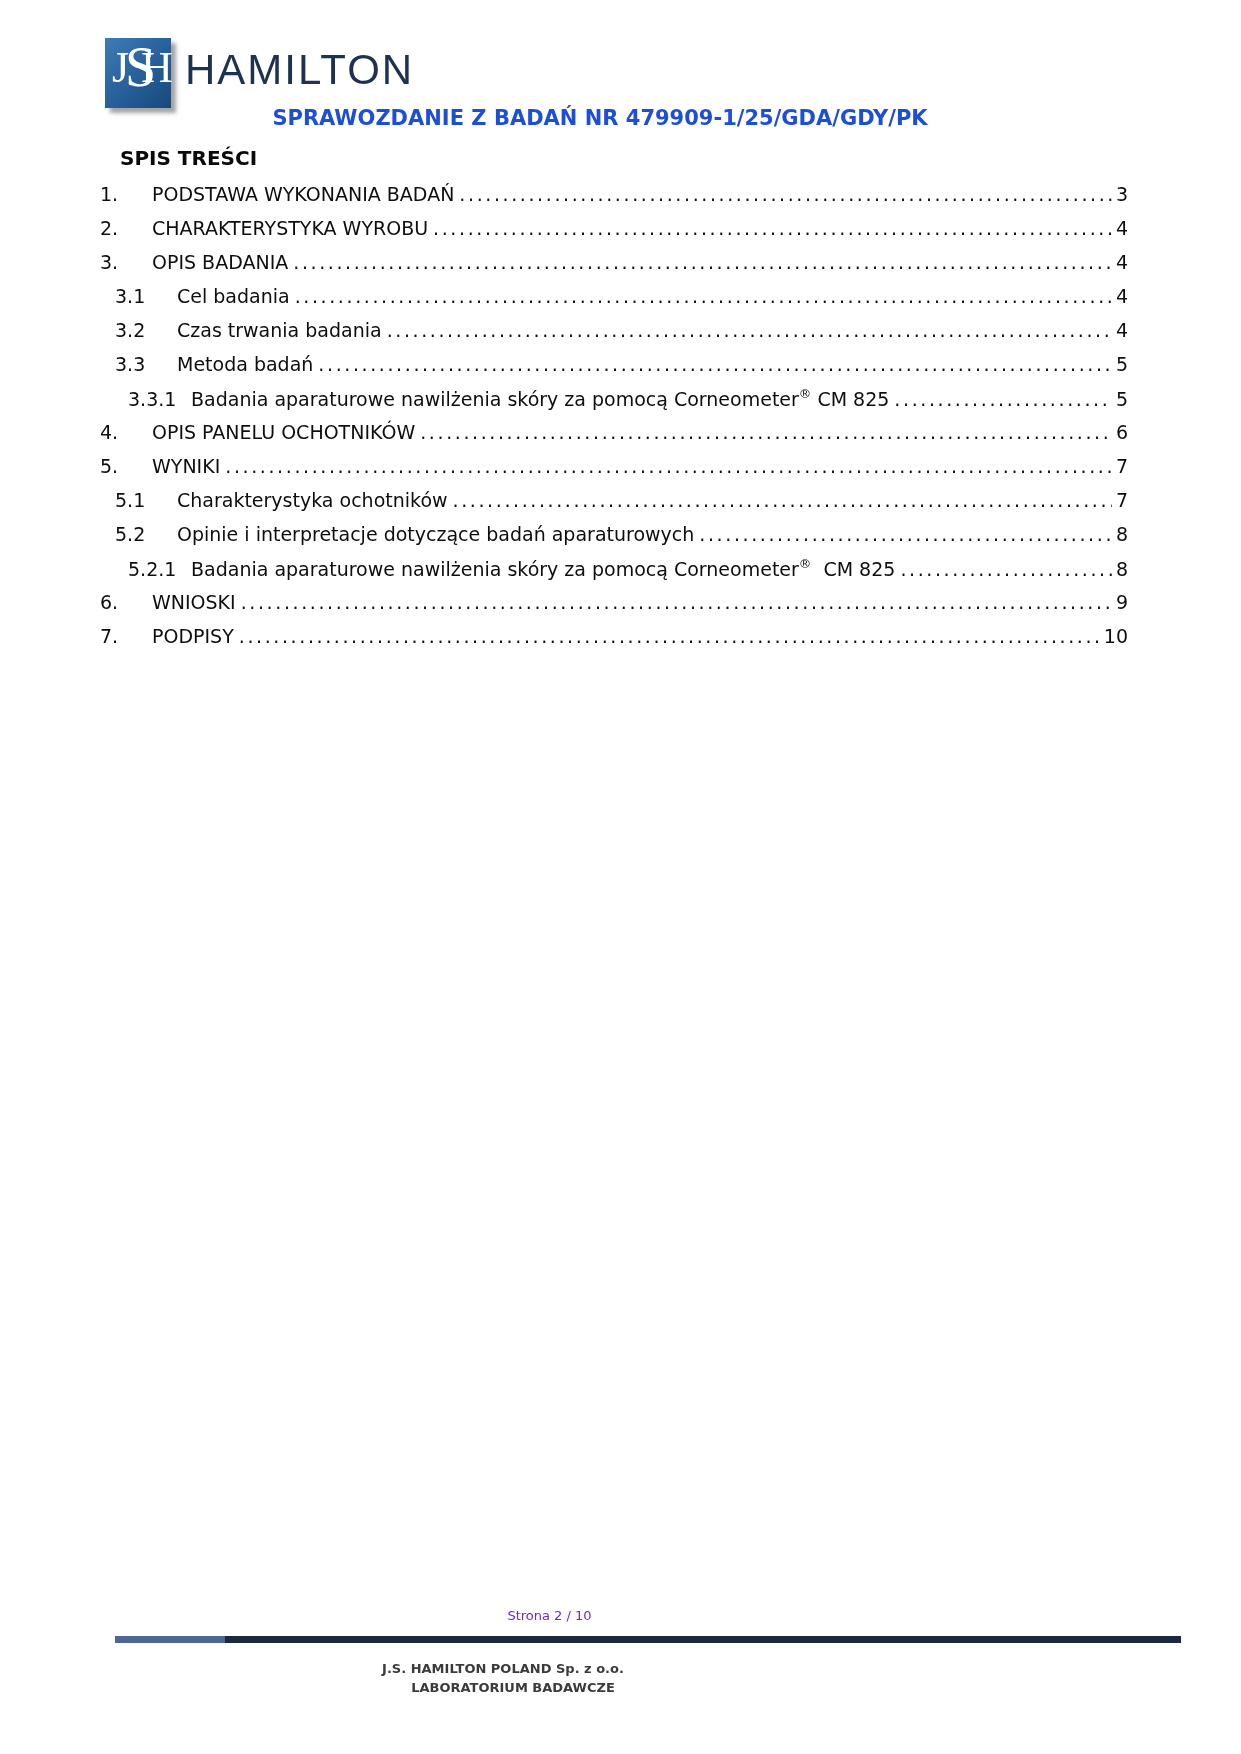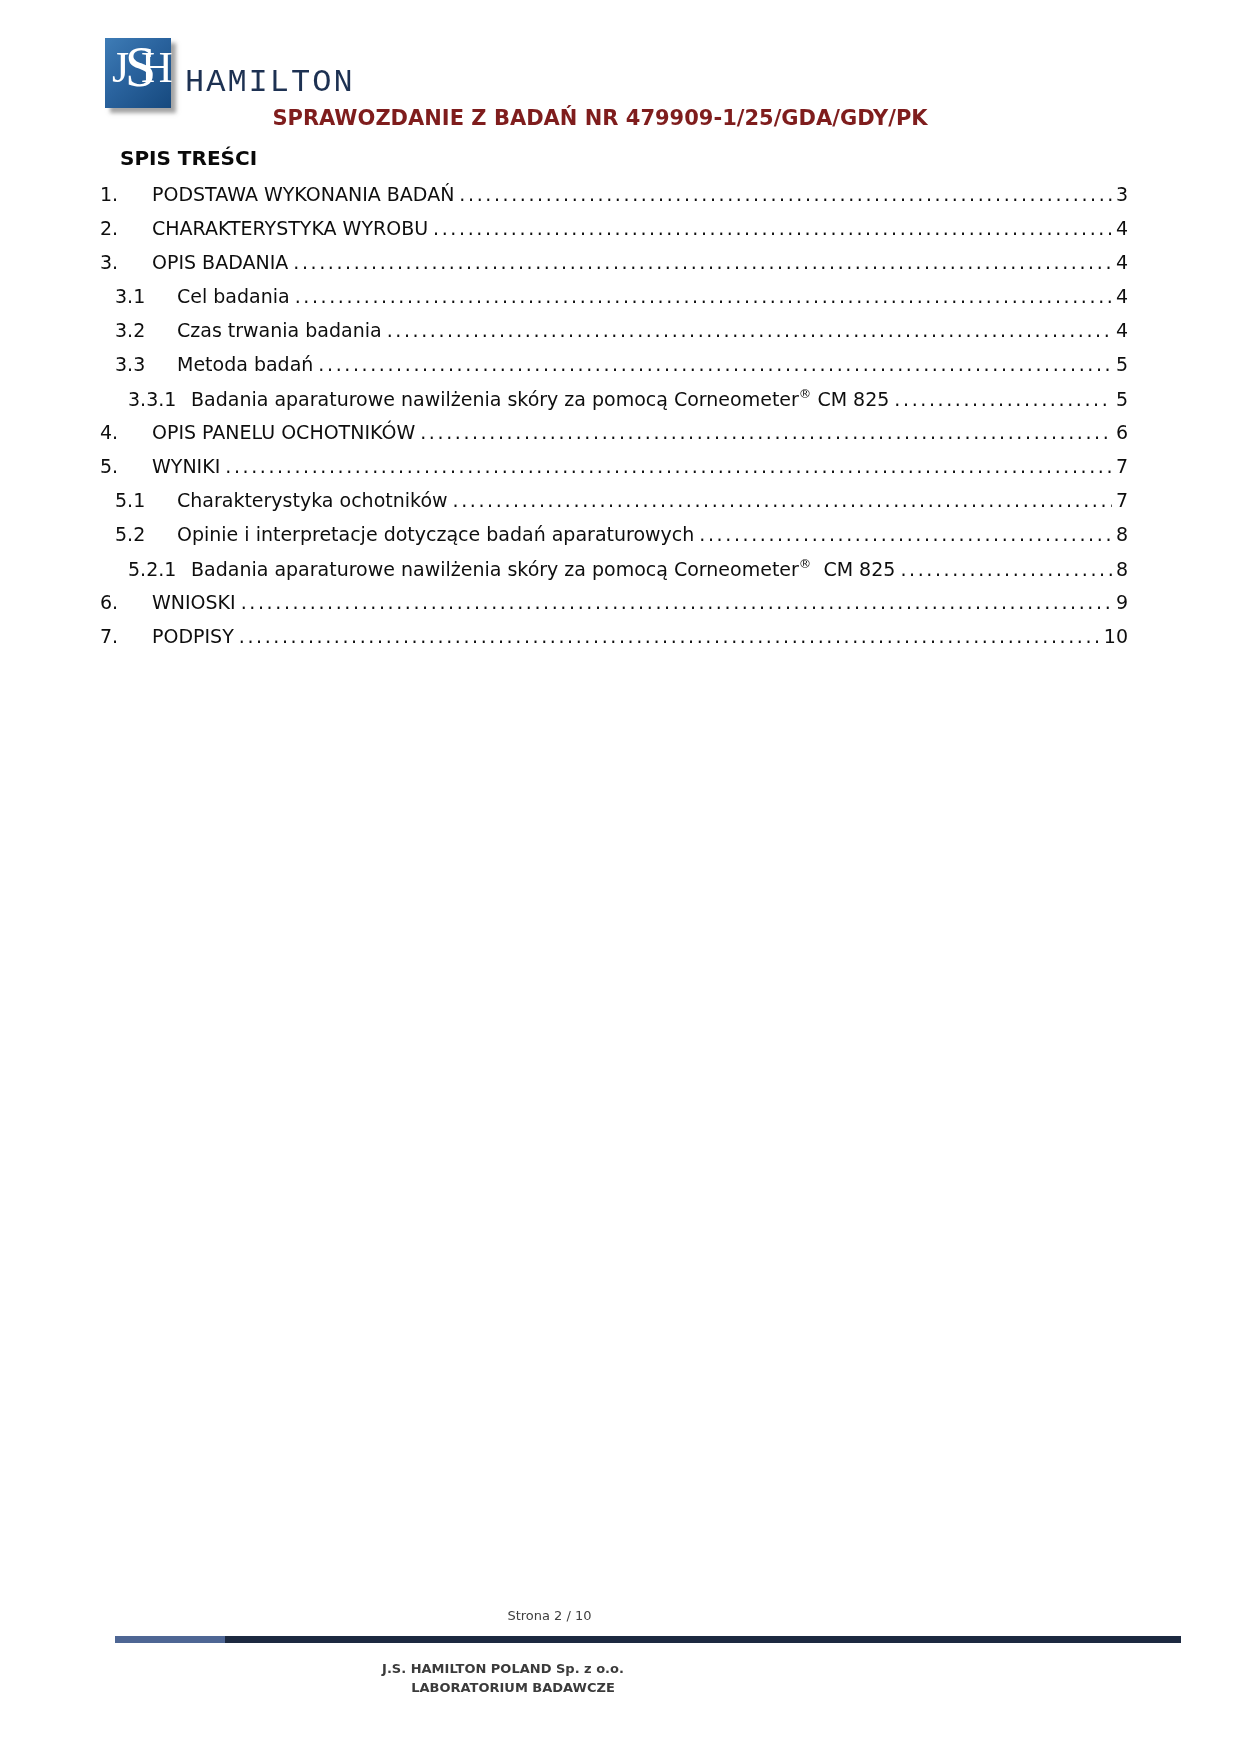--- a/index.html
+++ b/index.html
@@ -14,28 +14,28 @@
     position:relative; width:66px; height:70px;
     background:linear-gradient(135deg,#3e7cb6 0%,#2a639e 45%,#16497e 100%);
     box-shadow:5px 5px 4px rgba(90,90,90,0.55);
   }
   .logo-square .m { position:absolute; color:#ffffff; font-family:"Liberation Serif", serif; line-height:1; }
   .m-j { left:7px;  top:8px;  font-size:44px; }
   .m-s { left:20px; top:1px;  font-size:56px; }
   .m-h { left:36px; top:8px;  font-size:44px; }
   .logo-word {
     position:absolute; left:80px; top:8px;
-    font-family:Liberation Mono, monospace; font-size:32px; letter-spacing:2px;
-    color:#1d3152; white-space:nowrap;margin-top:18px;
+    font-family:Liberation Sans, sans-serif; font-size:42px; letter-spacing:2px;
+    color:#1d3152; white-space:nowrap;
   }
 
   
   .report-title {
     position:absolute; left:100px; top:106px; width:1000px;
-    text-align:center; font-size:21px; font-weight:bold; color:#7f1d1d;
+    text-align:center; font-size:21px; font-weight:bold; color:#1d4ed8;
     white-space:nowrap;
   }
 
   
   .toc-heading {
     position:absolute; left:100px; top:146px;
     font-size:20px; font-weight:bold; color:#0a0a0a;margin-left:20px;
   }
   .toc-list { position:absolute; left:100px; top:183px; width:1028px; }
   .toc-row { display:flex; align-items:baseline; height:34px; font-size:19px; color:#0e0e0e; }
@@ -50,21 +50,21 @@
   .toc-dots { flex:1 1 auto; overflow:hidden; white-space:nowrap; padding-left:5px; margin-right:4px; }
   .toc-dots::after {
     content:"......................................................................................................................................................................................................................";
     letter-spacing:2.6px; color:#0e0e0e;
   }
   .toc-page { flex:none; text-align:right; }
 
   
   .strona {
     position:absolute; left:0; top:1608px; width:1099px;
-    text-align:center; font-size:13px; color:#404040;
+    text-align:center; font-size:13px; color:#6d28d9;
   }
   .footer-bar {
     position:absolute; left:115px; top:1636px; width:1066px; height:7px;
     background:linear-gradient(to right,#4e6694 0,#4e6694 110px,#1c2940 110px,#1c2940 100%);
   }
   .footer-company, .footer-lab, .footer-address {
     position:absolute; left:0; width:1006px; text-align:center; color:#3b3b3b;
     white-space:pre;
   }
   .footer-company { top:1661px; font-size:13px; font-weight:bold; }

